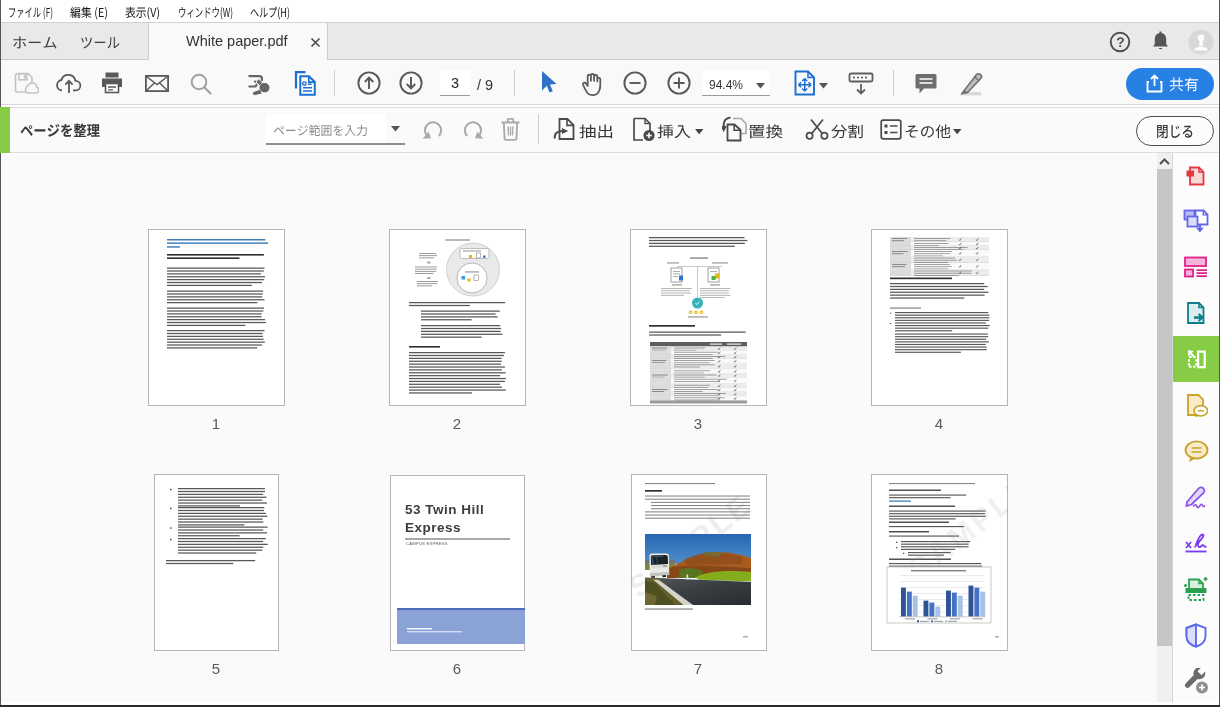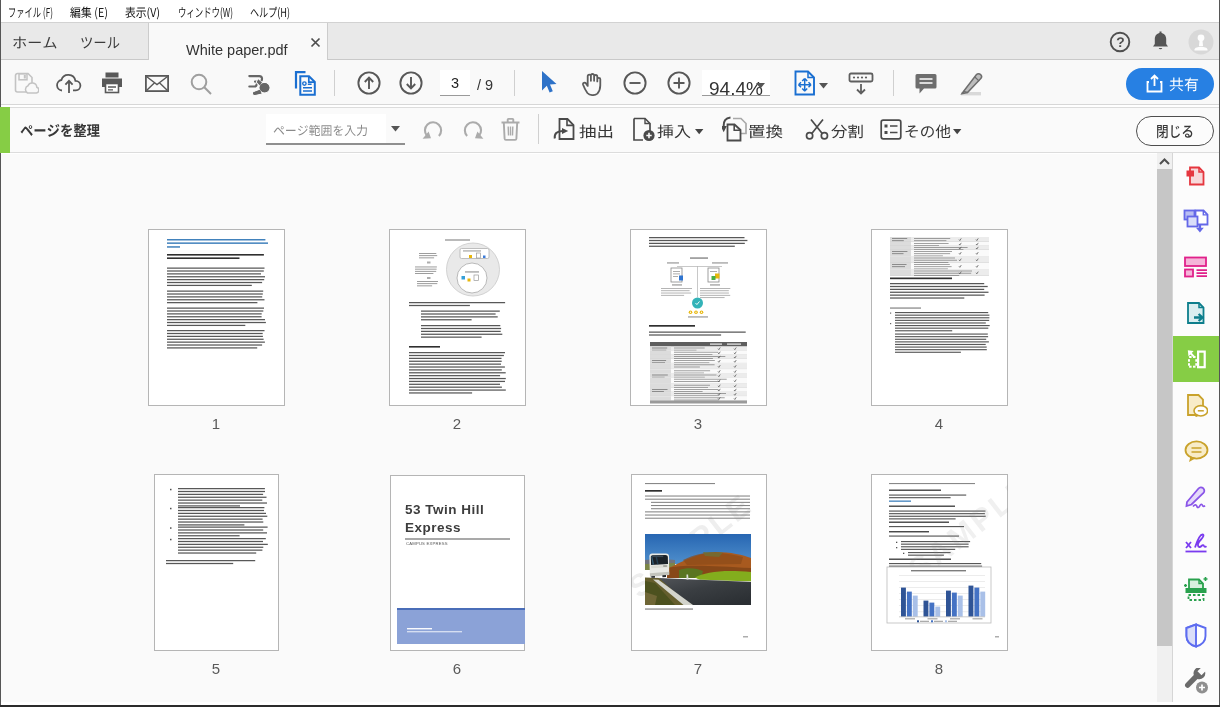--- a/index.html
+++ b/index.html
@@ -25,21 +25,21 @@
     <path transform="scale(0.7384 1)" d="M0.8 -3.5 1.7 -2.5C1.9 -2.8 2.1 -3.2 2.4 -3.5C2.9 -4.2 4.0 -5.5 4.6 -6.2C5.0 -6.7 5.2 -6.8 5.7 -6.3C6.2 -5.8 7.4 -4.6 8.1 -3.8C8.9 -2.9 9.9 -1.6 10.8 -0.6L11.7 -1.5C10.7 -2.5 9.5 -3.8 8.7 -4.7C7.9 -5.5 6.9 -6.6 6.1 -7.3C5.3 -8.1 4.7 -7.9 4.1 -7.2C3.3 -6.2 2.2 -4.9 1.6 -4.3C1.3 -4.0 1.1 -3.7 0.8 -3.5Z M18.7 -0.3 19.4 0.3C19.5 0.2 19.6 0.1 19.8 0.0C21.2 -0.7 23.0 -2.0 24.0 -3.4L23.4 -4.2C22.5 -2.9 21.0 -1.7 19.8 -1.2C19.8 -1.6 19.8 -7.5 19.8 -8.3C19.8 -8.8 19.9 -9.1 19.9 -9.2H18.8C18.8 -9.1 18.8 -8.8 18.8 -8.3C18.8 -7.5 18.8 -1.5 18.8 -0.9C18.8 -0.7 18.8 -0.5 18.7 -0.3ZM13.1 -0.3 14.0 0.3C15.1 -0.6 15.9 -1.8 16.2 -3.1C16.6 -4.3 16.6 -6.9 16.6 -8.3C16.6 -8.7 16.7 -9.0 16.7 -9.2H15.5C15.6 -8.9 15.6 -8.7 15.6 -8.3C15.6 -6.9 15.6 -4.5 15.3 -3.3C14.9 -2.2 14.1 -1.1 13.1 -0.3Z M34.5 -8.8C34.5 -9.3 34.9 -9.7 35.3 -9.7C35.8 -9.7 36.1 -9.3 36.1 -8.8C36.1 -8.4 35.8 -8.0 35.3 -8.0C34.9 -8.0 34.5 -8.4 34.5 -8.8ZM33.9 -8.8C33.9 -8.7 34.0 -8.6 34.0 -8.4L33.6 -8.4C33.0 -8.4 28.1 -8.4 27.4 -8.4C27.0 -8.4 26.5 -8.5 26.2 -8.5V-7.4C26.5 -7.4 26.9 -7.5 27.4 -7.5C28.1 -7.5 33.0 -7.5 33.7 -7.5C33.6 -6.3 33.0 -4.6 32.1 -3.4C31.1 -2.1 29.7 -1.1 27.3 -0.5L28.1 0.4C30.4 -0.3 31.9 -1.4 33.0 -2.9C34.0 -4.1 34.6 -6.1 34.8 -7.4L34.8 -7.5C35.0 -7.5 35.2 -7.5 35.3 -7.5C36.1 -7.5 36.7 -8.1 36.7 -8.8C36.7 -9.6 36.1 -10.2 35.3 -10.2C34.6 -10.2 33.9 -9.6 33.9 -8.8Z M39.8 2.4 40.5 2.1C39.5 0.4 39.0 -1.7 39.0 -3.8C39.0 -5.9 39.5 -8.0 40.5 -9.7L39.8 -10.1C38.7 -8.2 38.0 -6.2 38.0 -3.8C38.0 -1.4 38.7 0.6 39.8 2.4Z M42.3 0.0H43.4V-4.3H47.6V0.0H48.8V-9.0H47.6V-5.2H43.4V-9.0H42.3Z M51.2 2.4C52.4 0.6 53.0 -1.4 53.0 -3.8C53.0 -6.2 52.4 -8.2 51.2 -10.1L50.5 -9.7C51.6 -8.0 52.1 -5.9 52.1 -3.8C52.1 -1.7 51.6 0.4 50.5 2.1Z" fill="#1a1a1a"></path>
   </svg>
 <div class="abs" style="left:0;top:23px;width:1220px;height:37px;background:#e9e9e9;border-bottom:1px solid #c9c9c9"></div>
 <div class="abs" style="left:148px;top:23px;width:180px;height:37px;background:#f9f9f9;border-left:1px solid #cccccc;border-right:1px solid #cccccc"></div>
 <svg style="position:absolute;left:11.5px;top:47.5px;overflow:visible" width="2" height="2">
     <path transform="scale(1.0460 1)" d="M5.0 -5.5 3.9 -6.0C3.4 -4.8 2.1 -3.1 1.2 -2.2L2.2 -1.5C3.0 -2.4 4.4 -4.3 5.0 -5.5ZM11.0 -6.0 10.0 -5.5C10.8 -4.6 11.9 -2.8 12.5 -1.6L13.5 -2.2C12.9 -3.2 11.8 -5.1 11.0 -6.0ZM1.6 -8.9V-7.7C2.0 -7.7 2.4 -7.8 2.9 -7.8H6.9V-7.6C6.9 -7.0 6.9 -2.0 6.9 -1.2C6.9 -0.8 6.7 -0.7 6.3 -0.7C5.9 -0.7 5.3 -0.7 4.7 -0.8L4.8 0.3C5.4 0.4 6.2 0.4 6.8 0.4C7.7 0.4 8.1 0.0 8.1 -0.7C8.1 -1.8 8.1 -6.5 8.1 -7.6V-7.8H11.9C12.3 -7.8 12.7 -7.7 13.1 -7.7V-8.9C12.7 -8.9 12.2 -8.8 11.9 -8.8H8.1V-10.3C8.1 -10.6 8.1 -11.2 8.1 -11.4H6.8C6.8 -11.2 6.9 -10.6 6.9 -10.3V-8.8H2.9C2.4 -8.8 2.0 -8.9 1.6 -8.9Z M16.0 -6.3V-4.9C16.4 -4.9 17.2 -4.9 18.0 -4.9C19.1 -4.9 24.9 -4.9 26.0 -4.9C26.6 -4.9 27.2 -4.9 27.5 -4.9V-6.3C27.2 -6.2 26.7 -6.2 25.9 -6.2C24.9 -6.2 19.1 -6.2 18.0 -6.2C17.2 -6.2 16.4 -6.2 16.0 -6.3Z M31.4 -1.6C31.0 -1.6 30.5 -1.6 30.1 -1.6L30.3 -0.2C30.7 -0.3 31.1 -0.4 31.5 -0.4C33.4 -0.6 38.3 -1.1 40.5 -1.4C40.9 -0.7 41.1 -0.0 41.3 0.5L42.5 -0.1C41.9 -1.6 40.4 -4.5 39.3 -6.0L38.2 -5.5C38.8 -4.8 39.4 -3.6 40.0 -2.5C38.4 -2.3 35.6 -2.0 33.5 -1.8C34.2 -3.7 35.7 -8.1 36.1 -9.5C36.3 -10.1 36.4 -10.5 36.6 -10.8L35.1 -11.1C35.1 -10.7 35.0 -10.4 34.8 -9.7C34.4 -8.3 33.0 -3.7 32.1 -1.7Z" fill="#3c3c3c"></path>
   </svg>
 <svg style="position:absolute;left:80px;top:47.5px;overflow:visible" width="2" height="2">
     <path transform="scale(0.9195 1)" d="M6.6 -10.9 5.5 -10.5C5.9 -9.8 6.7 -7.5 6.9 -6.7L8.0 -7.1C7.8 -7.9 6.9 -10.2 6.6 -10.9ZM13.1 -10.0 11.7 -10.4C11.4 -8.2 10.5 -5.9 9.4 -4.4C7.9 -2.5 5.8 -1.1 3.7 -0.5L4.7 0.5C6.7 -0.2 8.9 -1.7 10.4 -3.7C11.6 -5.3 12.4 -7.4 12.8 -9.1C12.8 -9.4 12.9 -9.7 13.1 -10.0ZM2.6 -10.0 1.4 -9.6C1.8 -9.0 2.8 -6.5 3.0 -5.6L4.2 -6.1C3.9 -7.0 2.9 -9.2 2.6 -10.0Z M16.0 -6.3V-4.9C16.4 -4.9 17.2 -4.9 18.0 -4.9C19.1 -4.9 24.9 -4.9 26.0 -4.9C26.6 -4.9 27.2 -4.9 27.5 -4.9V-6.3C27.2 -6.2 26.7 -6.2 25.9 -6.2C24.9 -6.2 19.1 -6.2 18.0 -6.2C17.2 -6.2 16.4 -6.2 16.0 -6.3Z M36.6 -0.3 37.4 0.3C37.5 0.2 37.6 0.1 37.9 0.0C39.5 -0.8 41.6 -2.3 42.8 -4.0L42.1 -5.0C41.0 -3.4 39.2 -2.0 37.9 -1.4C37.9 -1.9 37.9 -8.9 37.9 -9.8C37.9 -10.4 37.9 -10.8 37.9 -10.9H36.6C36.6 -10.8 36.7 -10.4 36.7 -9.8C36.7 -8.9 36.7 -1.8 36.7 -1.1C36.7 -0.8 36.7 -0.5 36.6 -0.3ZM30.0 -0.4 31.0 0.3C32.3 -0.7 33.2 -2.1 33.6 -3.6C34.0 -5.1 34.1 -8.2 34.1 -9.8C34.1 -10.2 34.1 -10.7 34.1 -10.8H32.8C32.9 -10.5 32.9 -10.2 32.9 -9.8C32.9 -8.2 32.9 -5.3 32.5 -3.9C32.0 -2.5 31.2 -1.2 30.0 -0.4Z" fill="#3c3c3c"></path>
   </svg>
-<div class="abs" style="left:186px;top:42px;width:140px;font-size:14.5px;color:#333">White paper.pdf</div>
+<div class="abs" style="left:186px;top:33px;width:140px;font-size:14.5px;color:#333">White paper.pdf</div>
 <svg class="abs" style="left:310px;top:37px" width="11" height="11">
     <path d="M1.5 1.5 L9.5 9.5 M9.5 1.5 L1.5 9.5" stroke="#4d4d4d" stroke-width="1.7"></path>
   </svg>
 <svg class="abs" style="left:1109px;top:31px" width="22" height="22">
     <circle cx="11" cy="11" r="9.3" fill="none" stroke="#4f4f4f" stroke-width="1.9"></circle>
     <g transform="translate(7.2,16)">
       <path d="M7.7 -7.0Q7.7 -6.4 7.4 -5.8Q7.2 -5.3 6.3 -4.7L5.8 -4.3Q5.4 -4.0 5.1 -3.7Q4.9 -3.3 4.9 -2.9H3.0Q3.1 -3.6 3.4 -4.2Q3.8 -4.7 4.5 -5.2Q5.2 -5.7 5.5 -6.1Q5.8 -6.5 5.8 -6.9Q5.8 -7.5 5.4 -7.9Q5.0 -8.2 4.3 -8.2Q3.6 -8.2 3.1 -7.8Q2.7 -7.4 2.6 -6.8L0.6 -6.8Q0.8 -8.2 1.8 -9.0Q2.7 -9.8 4.3 -9.8Q5.9 -9.8 6.8 -9.0Q7.7 -8.3 7.7 -7.0ZM3.0 0.0V-1.8H5.0V0.0Z" fill="#4f4f4f"></path>
     </g>
   </svg>
 <svg class="abs" style="left:1150px;top:31px" width="21" height="22">
@@ -115,21 +115,21 @@
   </svg>
 <svg class="abs" style="left:623px;top:71px" width="24" height="24">
     <circle cx="12" cy="12" r="10.6" fill="none" stroke="#585858" stroke-width="1.9"></circle>
     <path d="M6.5 12 H17.5" stroke="#585858" stroke-width="1.9"></path>
   </svg>
 <svg class="abs" style="left:667px;top:71px" width="24" height="24">
     <circle cx="12" cy="12" r="10.6" fill="none" stroke="#585858" stroke-width="1.9"></circle>
     <path d="M6.5 12 H17.5 M12 6.5 V17.5" stroke="#585858" stroke-width="1.9"></path>
   </svg>
 <div class="abs" style="left:702px;top:70px;width:68px;height:26px;background:#fff;border-bottom:1.5px solid #9a9a9a"></div>
-<div class="abs" style="left:709px;top:78px;font-size:19px;color:#333">94.4%</div>
+<div class="abs" style="left:709px;top:78px;font-size:12px;color:#333">94.4%</div>
 <svg class="abs" style="left:755px;top:82px" width="12" height="8">
     <path d="M1 1 L5.5 6.5 L10 1 Z" fill="#555"></path>
   </svg>
 <svg class="abs" style="left:794px;top:70px" width="22" height="26">
     <path d="M1.5 1.5 H14 l6 6 V24.5 H1.5 Z" fill="none" stroke="#1a6fd1" stroke-width="1.9"></path>
     <path d="M14 1.5 v6 h6" fill="none" stroke="#1a6fd1" stroke-width="1.5"></path>
     <path d="M10.7 8.5 V21 M10.7 8.5 L8.2 11 M10.7 8.5 L13.2 11 M10.7 21 L8.2 18.5 M10.7 21 L13.2 18.5 M4.5 14.7 H17 M4.5 14.7 L7 12.2 M4.5 14.7 L7 17.2 M17 14.7 L14.5 12.2 M17 14.7 L14.5 17.2" fill="none" stroke="#1a6fd1" stroke-width="1.5"></path>
   </svg>
 <svg class="abs" style="left:818px;top:82px" width="12" height="8">
     <path d="M1 1 L5.5 6.5 L10 1 Z" fill="#555"></path>

